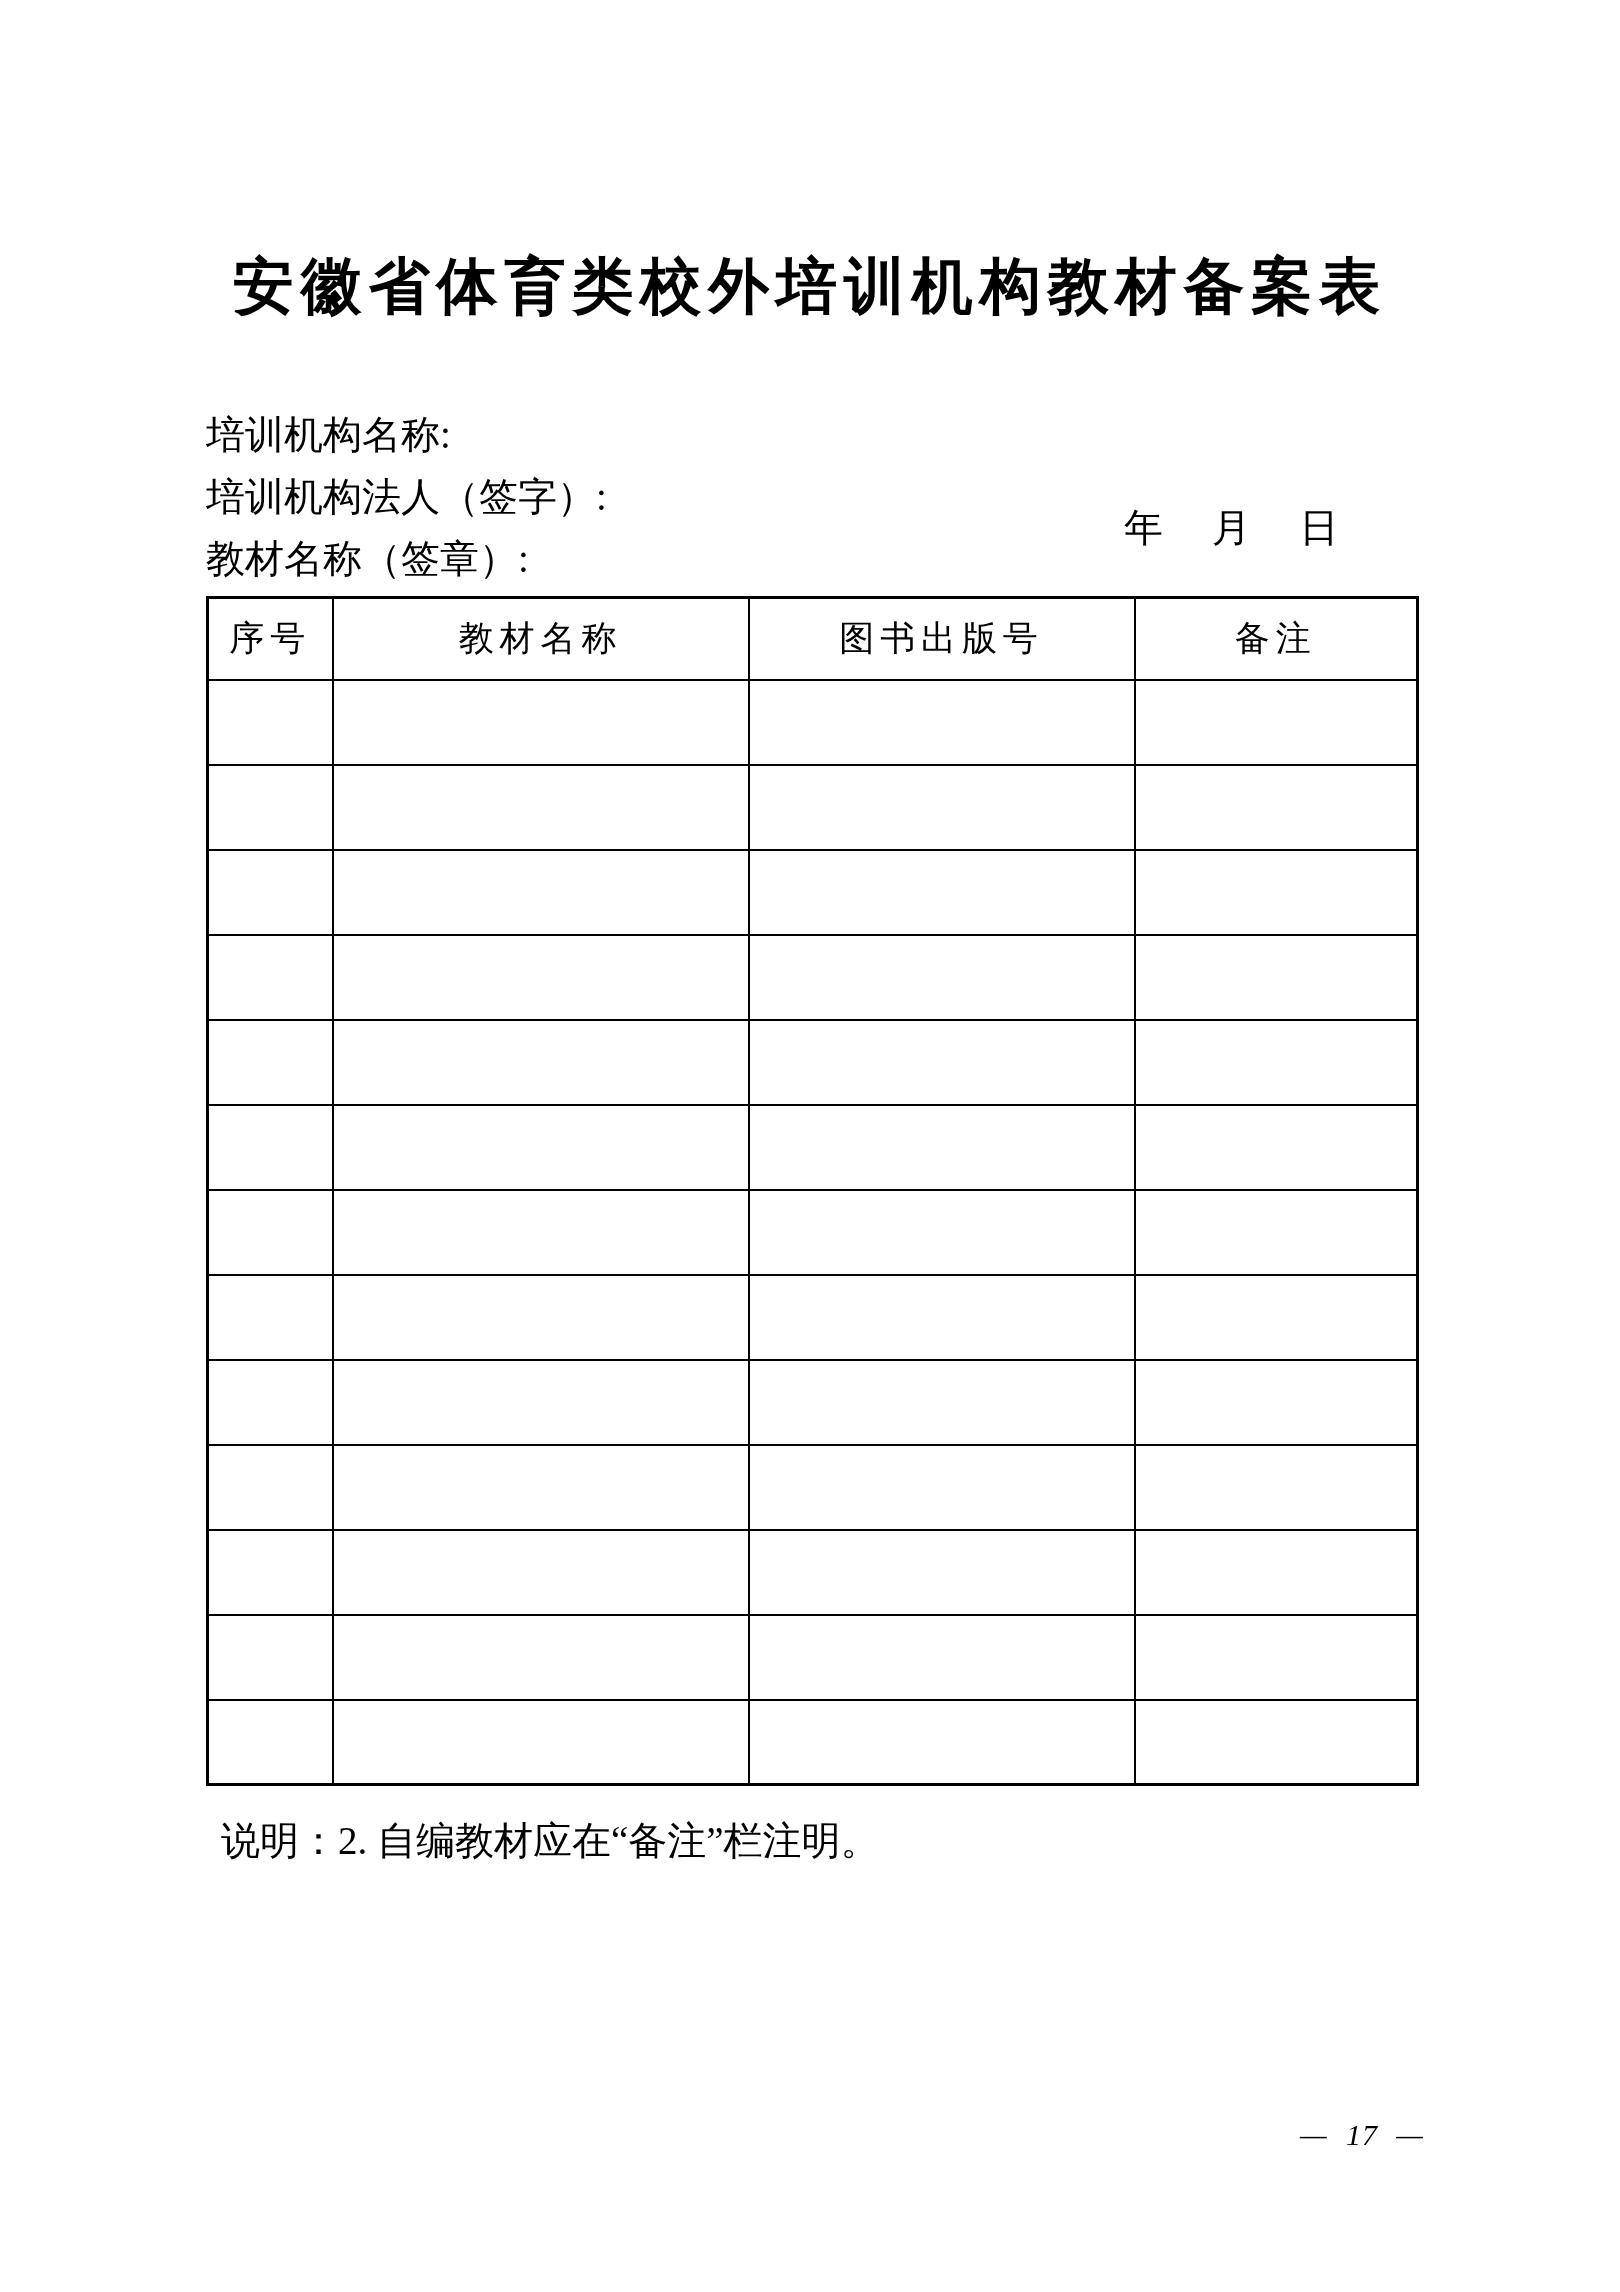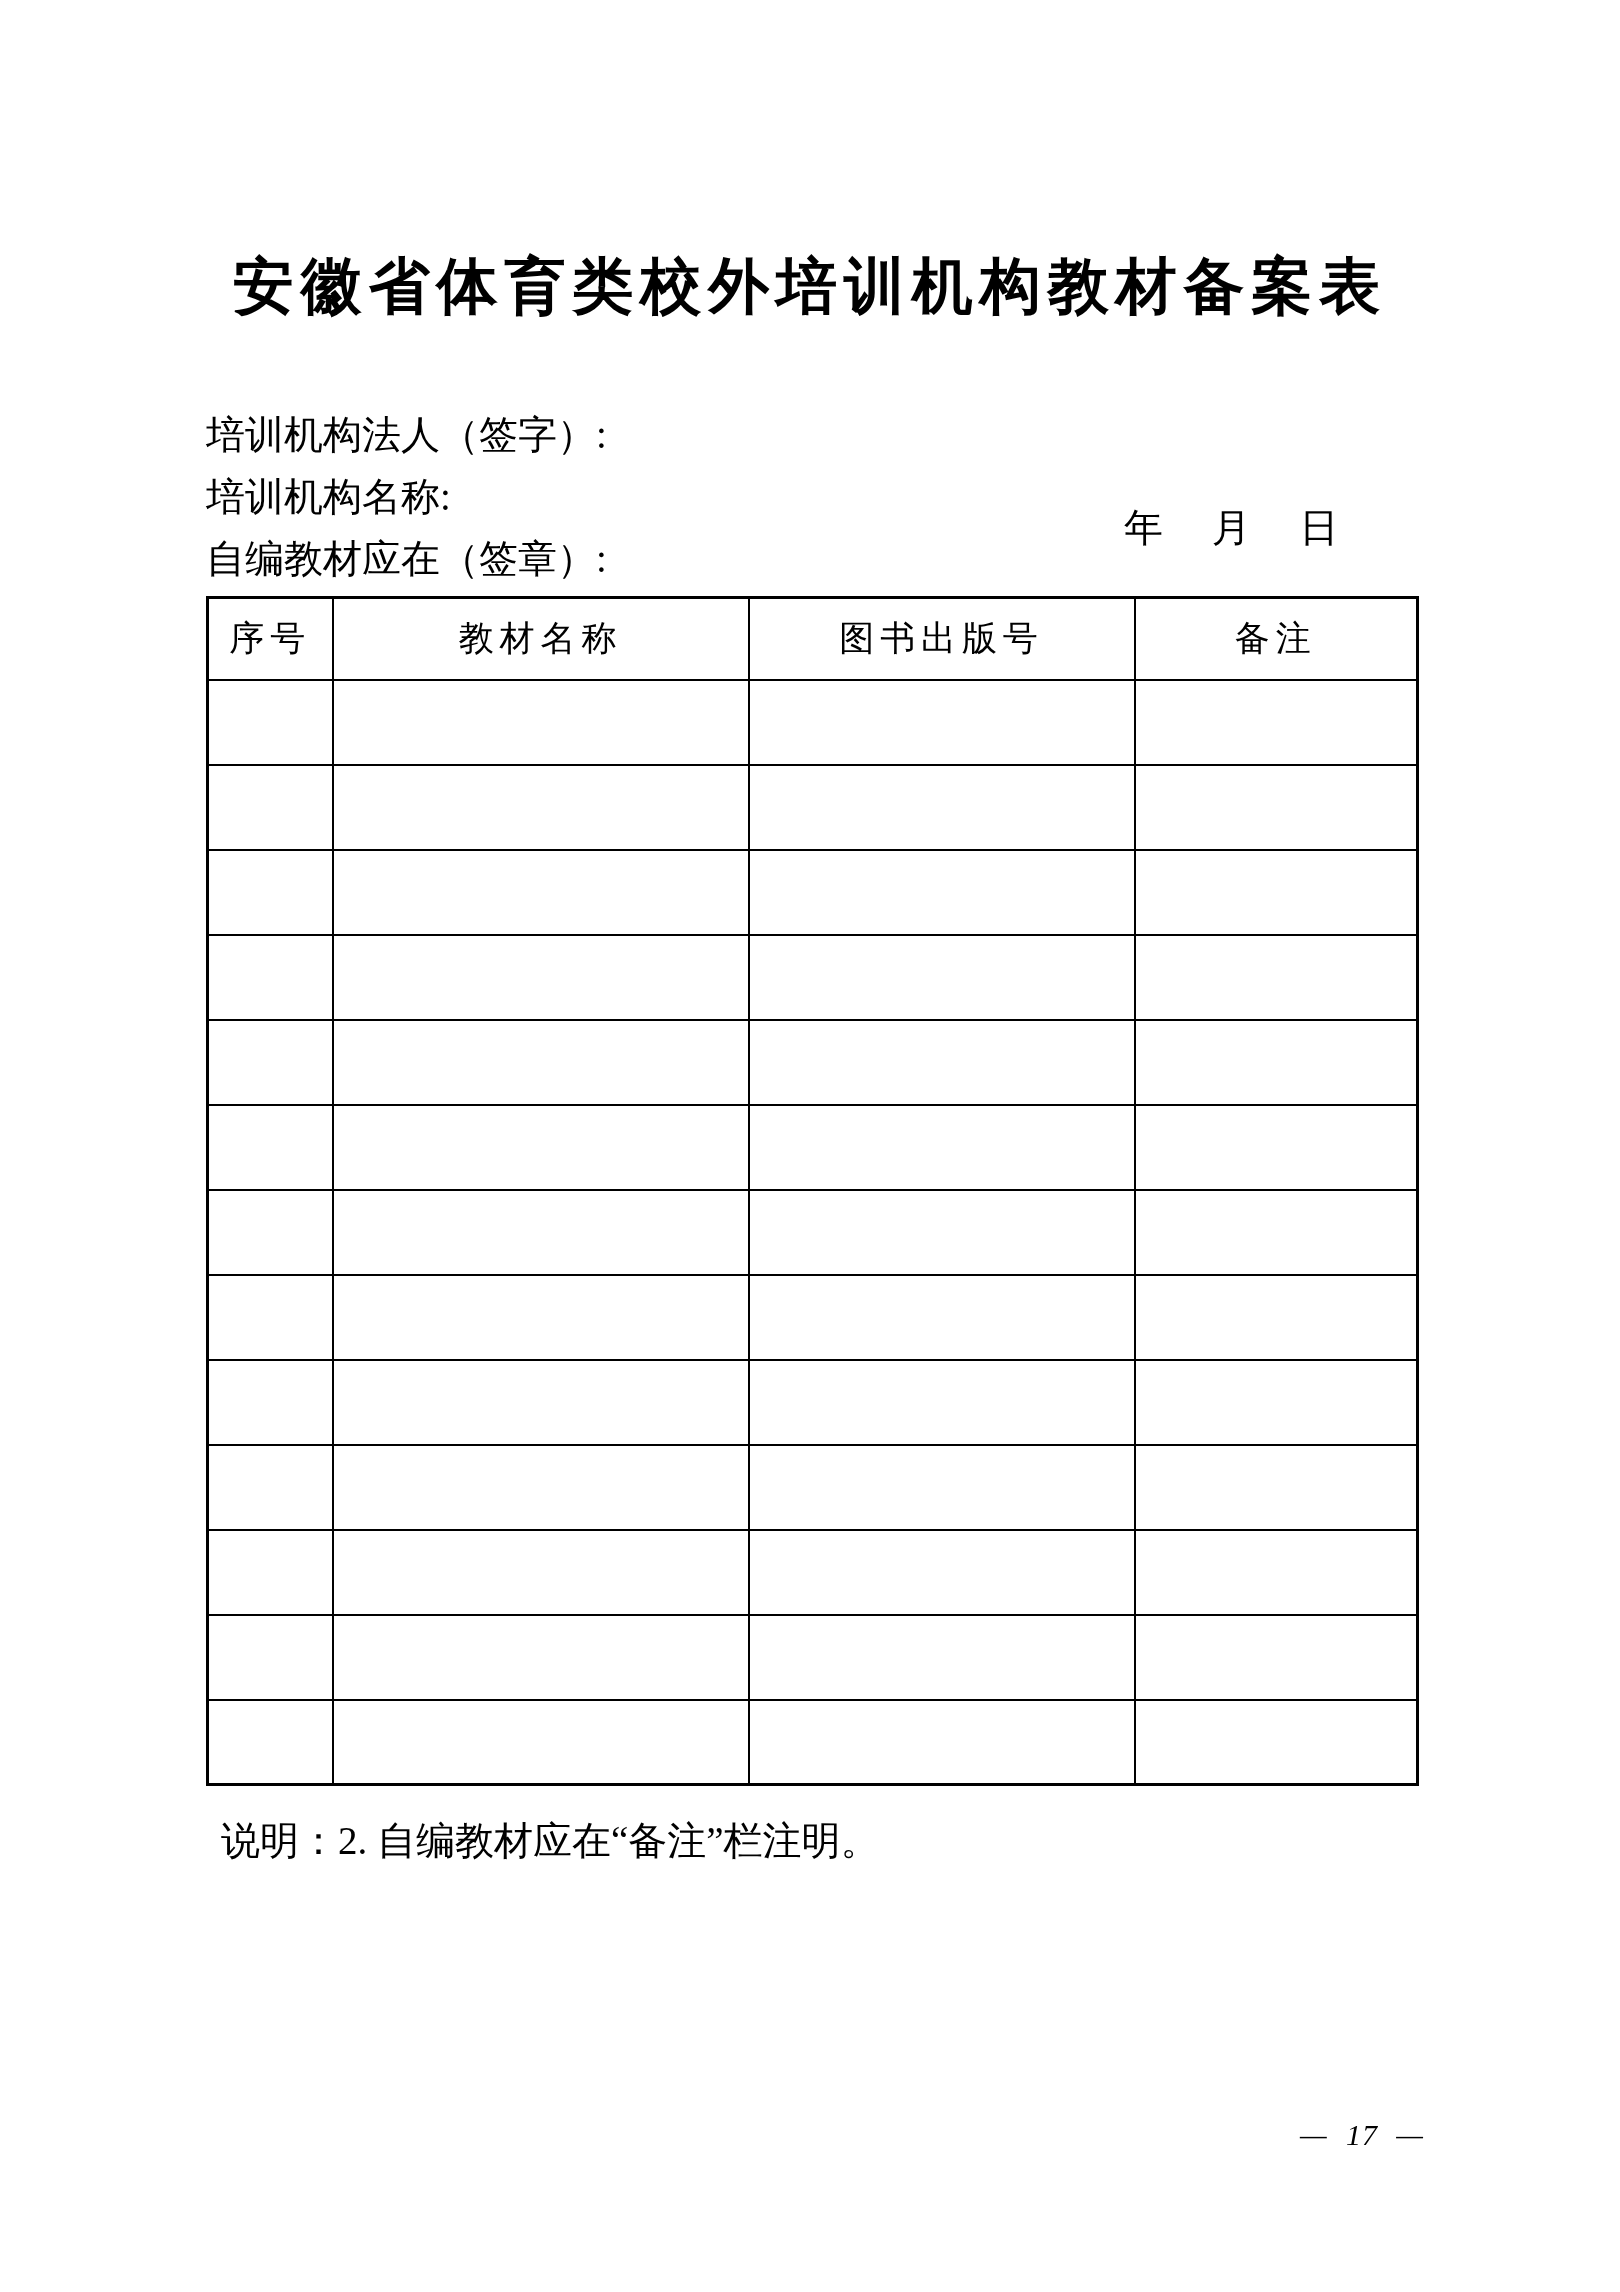--- a/index.html
+++ b/index.html
@@ -109,23 +109,23 @@
   }
 </style>
 </head>
 <body>
 
 <div class="page">
 
   <h1 class="doc-title">安徽省体育类校外培训机构教材备案表</h1>
 
   <div class="info-block">
+    <div class="info-line">培训机构名称:</div>
     <div class="info-line">培训机构法人（签字）:</div>
-    <div class="info-line">培训机构名称:</div>
-    <div class="info-line">自编教材应在（签章）:</div>
+    <div class="info-line">教材名称（签章）:</div>
   </div>
 
   <div class="date-line">
     <span>年</span>
     <span>月</span>
     <span>日</span>
   </div>
 
   <table class="record-table">
     <colgroup>

